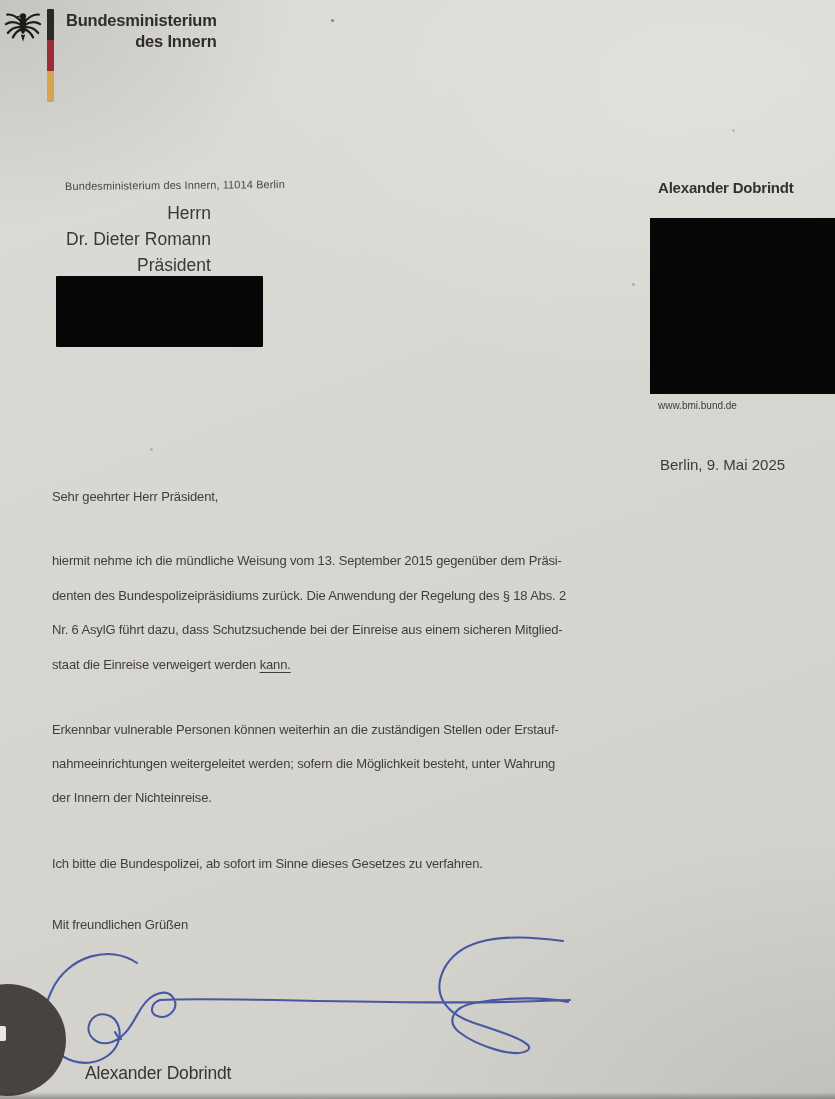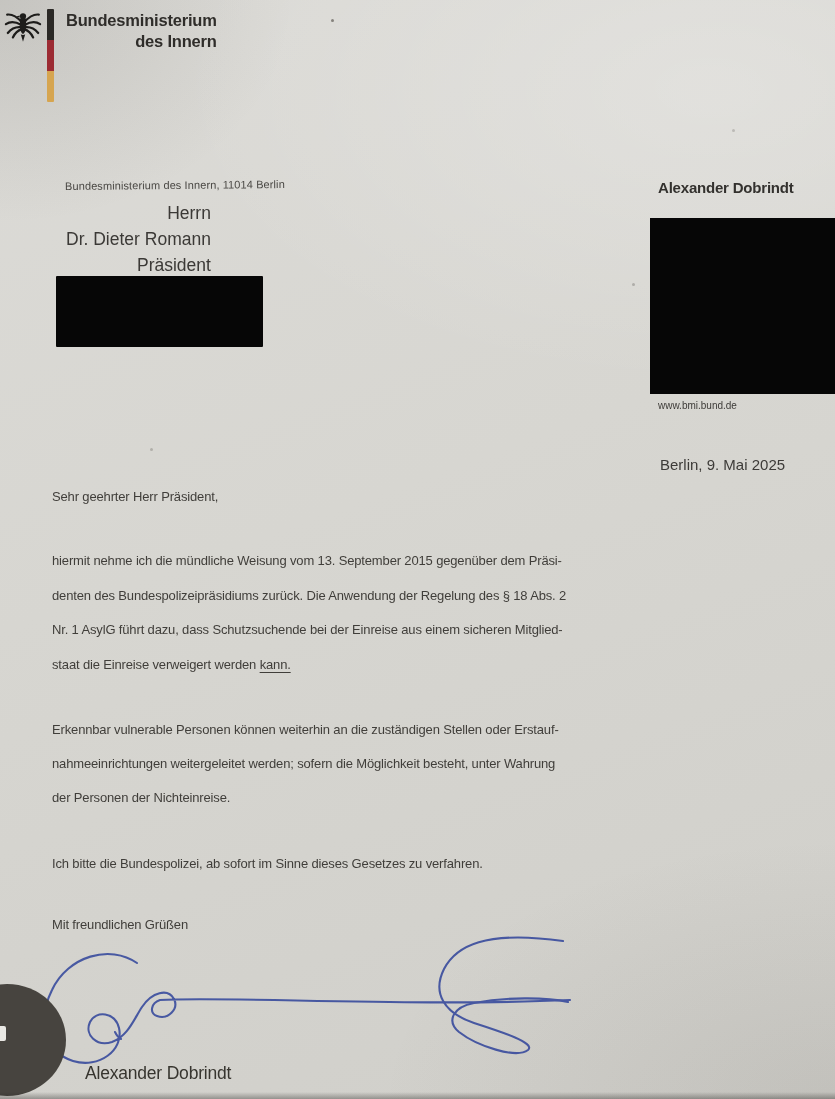--- a/index.html
+++ b/index.html
@@ -103,26 +103,26 @@
   <div class="abs sendertitle">Bundesminister, MdB</div>
   <div class="abs redactB"></div>
   <div class="abs website">www.bmi.bund.de</div>
 
   <div class="abs dateline">Berlin, 9. Mai 2025</div>
 
   <div class="abs bline" style="top:489px">Sehr geehrter Herr Präsident,</div>
 
   <div class="abs bline" style="top:553px">hiermit nehme ich die mündliche Weisung vom 13. September 2015 gegenüber dem Präsi-</div>
   <div class="abs bline" style="top:588px">denten des Bundespolizeipräsidiums zurück. Die Anwendung der Regelung des § 18 Abs. 2</div>
-  <div class="abs bline" style="top:622px">Nr. 1 AsylG führt dazu, dass Schutzsuchende bei der Einreise aus einem sicheren Mitglied-</div>
+  <div class="abs bline" style="top:622px">Nr. 6 AsylG führt dazu, dass Schutzsuchende bei der Einreise aus einem sicheren Mitglied-</div>
   <div class="abs bline" style="top:657px"><span>staat die Einreise verweigert werden </span><span class="uline">kann.</span></div>
 
   <div class="abs bline" style="top:722px">Erkennbar vulnerable Personen können weiterhin an die zuständigen Stellen oder Erstauf-</div>
   <div class="abs bline" style="top:756px">nahmeeinrichtungen weitergeleitet werden; sofern die Möglichkeit besteht, unter Wahrung</div>
-  <div class="abs bline" style="top:790px">der Personen der Nichteinreise.</div>
+  <div class="abs bline" style="top:790px">der Innern der Nichteinreise.</div>
 
   <div class="abs bline" style="top:856px">Ich bitte die Bundespolizei, ab sofort im Sinne dieses Gesetzes zu verfahren.</div>
 
   <div class="abs bline" style="top:917px">Mit freundlichen Grüßen</div>
 
   <svg class="abs sigsvg" viewBox="0 0 575 155" aria-hidden="true">
     <g fill="none" stroke="#3c4e9e" stroke-width="2.1" stroke-linecap="round" opacity="0.92">
       <path d="M122,35 C95,16 53,28 37,62 C22,92 30,124 58,133 C84,141 109,122 104,100 C100,84 81,82 75,94 C69,107 82,119 97,114 C113,108 119,91 127,79 C137,64 153,60 159,71 C164,81 153,92 142,88 C134,85 136,75 145,72 C210,68 400,79 555,72"></path>
       <path d="M548,13 C470,2 441,18 429,41 C417,65 429,85 459,95 C487,104 521,115 513,122 C501,131 462,118 444,104 C431,93 438,79 459,75 C491,69 531,69 553,74"></path>
       <path d="M100,104 c2,4 4,6 6,7"></path>

